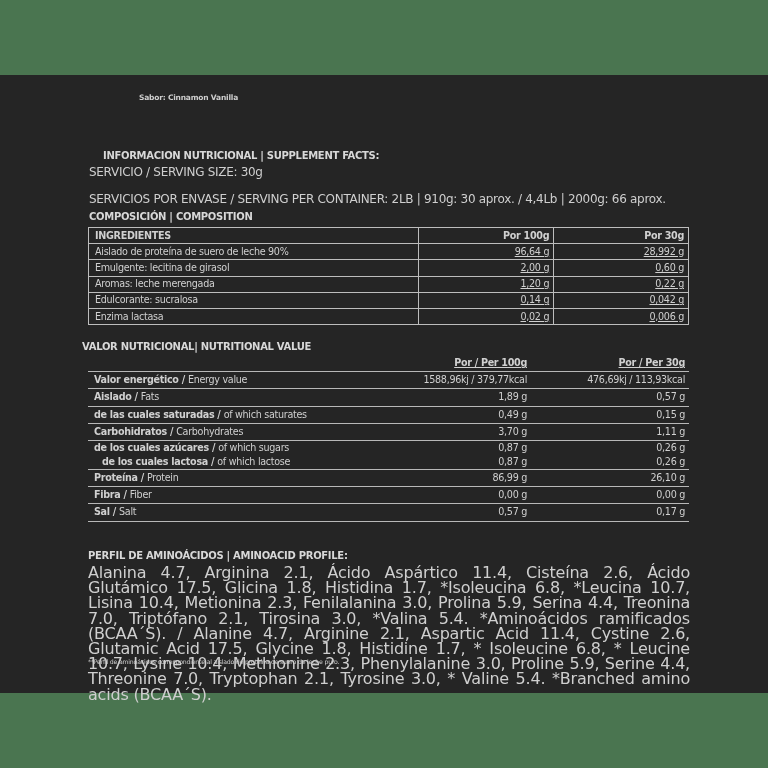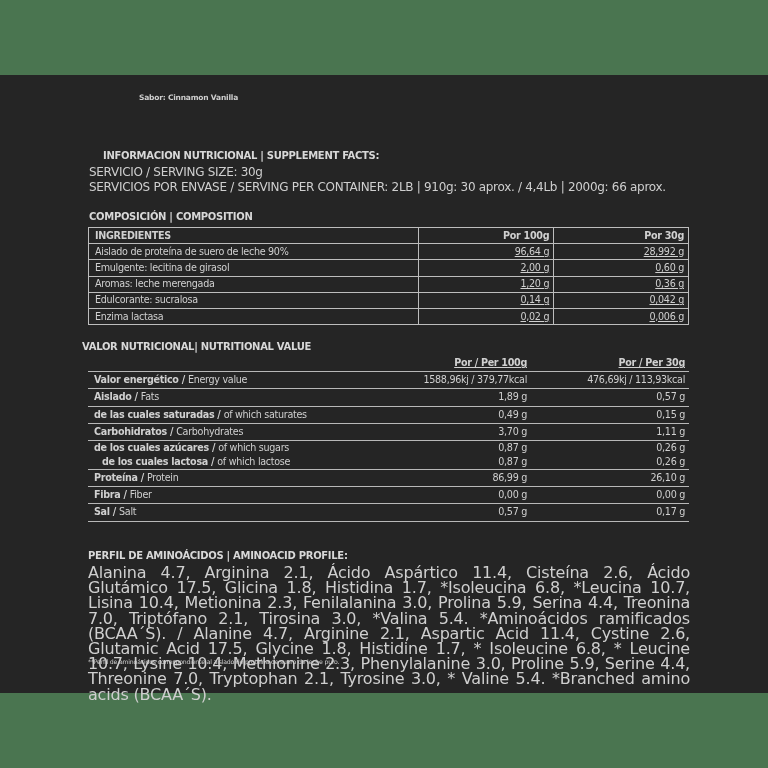--- a/index.html
+++ b/index.html
@@ -41,21 +41,21 @@
 </style>
 </head>
 <body>
 
 <div class="panel"></div>
 
 <div class="abs flavor">Sabor: Cinnamon Vanilla</div>
 
 <div class="abs h" style="left:89px; top:150px;padding-left:14px;">INFORMACION NUTRICIONAL | SUPPLEMENT FACTS:</div>
 <div class="abs t" style="left:89px; top:165px;">SERVICIO / SERVING SIZE: 30g</div>
-<div class="abs t" style="left:89px; top:180px;">SERVICIOS POR ENVASE / SERVING PER CONTAINER: 2LB | 910g: 30 aprox. / 4,4Lb | 2000g: 66 aprox.</div>
+<div class="abs t" style="left:89px; top:192px;">SERVICIOS POR ENVASE / SERVING PER CONTAINER: 2LB | 910g: 30 aprox. / 4,4Lb | 2000g: 66 aprox.</div>
 
 <div class="abs h" style="left:89px; top:211px;">COMPOSICIÓN | COMPOSITION</div>
 
 <table class="comp">
   <tbody>
       <tr class="hdr">
     <td class="c1">INGREDIENTES</td>
     <td class="c2">Por 100g</td>
     <td class="c3">Por 30g</td>
   </tr>
@@ -65,21 +65,21 @@
     <td class="c3 u">28,992 g</td>
   </tr>
   <tr>
     <td class="c1">Emulgente: lecitina de girasol</td>
     <td class="c2 u">2,00 g</td>
     <td class="c3 u">0,60 g</td>
   </tr>
   <tr>
     <td class="c1">Aromas: leche merengada</td>
     <td class="c2 u">1,20 g</td>
-    <td class="c3 u">0,36 g</td>
+    <td class="c3 u">0,22 g</td>
   </tr>
   <tr>
     <td class="c1">Edulcorante: sucralosa</td>
     <td class="c2 u">0,14 g</td>
     <td class="c3 u">0,042 g</td>
   </tr>
   <tr>
     <td class="c1">Enzima lactasa</td>
     <td class="c2 u">0,02 g</td>
     <td class="c3 u">0,006 g</td>

